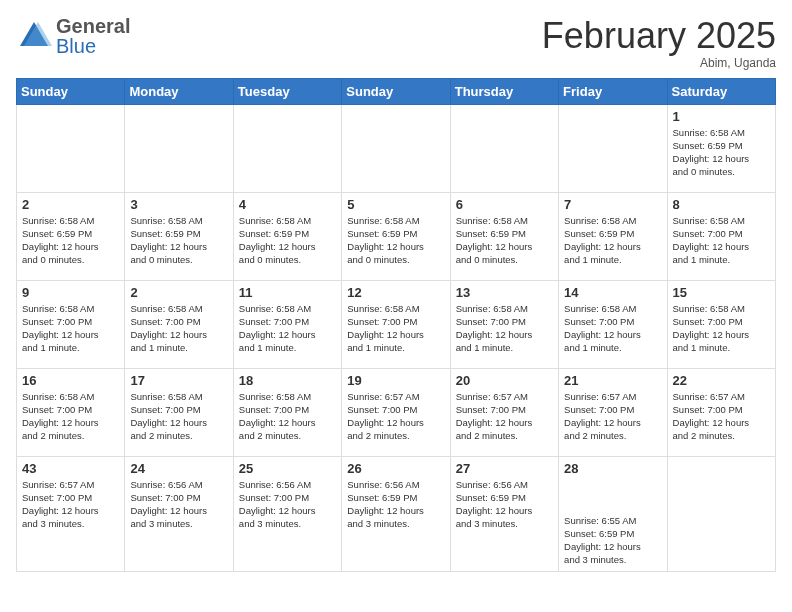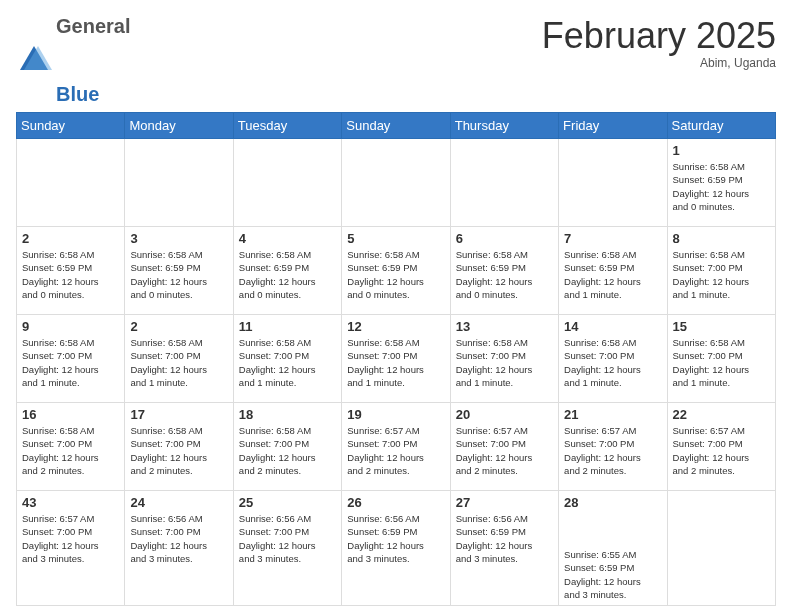--- a/index.html
+++ b/index.html
@@ -31,21 +31,21 @@
     }
     .calendar {
       width: 100%;
       border-collapse: collapse;
       border: 1px solid #ccc;
     }
     .calendar th {
       background-color: #3478c5;
       color: #fff;
       font-size: 13px;
-      font-weight: normal;
+      font-weight: bold;
       padding: 5px 4px;
       text-align: left;
       border: 1px solid #2a6db5;
     }
     .calendar td {
       width: 14.28%;
       vertical-align: top;
       padding: 4px 5px;
       border: 1px solid #ddd;
       height: 88px;
@@ -69,24 +69,23 @@
     }
     .logo-wrapper {
       display: flex;
       align-items: center;
       gap: 4px;
     }
     .logo-name {
       display: flex;
       flex-direction: column;
       line-height: 1;
-      gap: 16px;
     }
     .logo-gen { font-size: 20px; font-weight: bold; color: #555; }
-    .logo-blue-text { font-size: 20px; font-weight: bold; color: #2a6db5; margin-top: 32px; }
+    .logo-blue-text { font-size: 20px; font-weight: normal; color: #2a6db5; }
   </style>
 </head>
 <body>
 
 <div class="header">
   <div class="logo-wrapper">
     <svg width="36" height="36" viewBox="0 0 36 36">
       <polygon points="18,4 32,28 4,28" fill="#2a6db5"></polygon>
       <polygon points="22,4 36,28 8,28" fill="#5ba3e0" opacity="0.5"></polygon>
     </svg>

